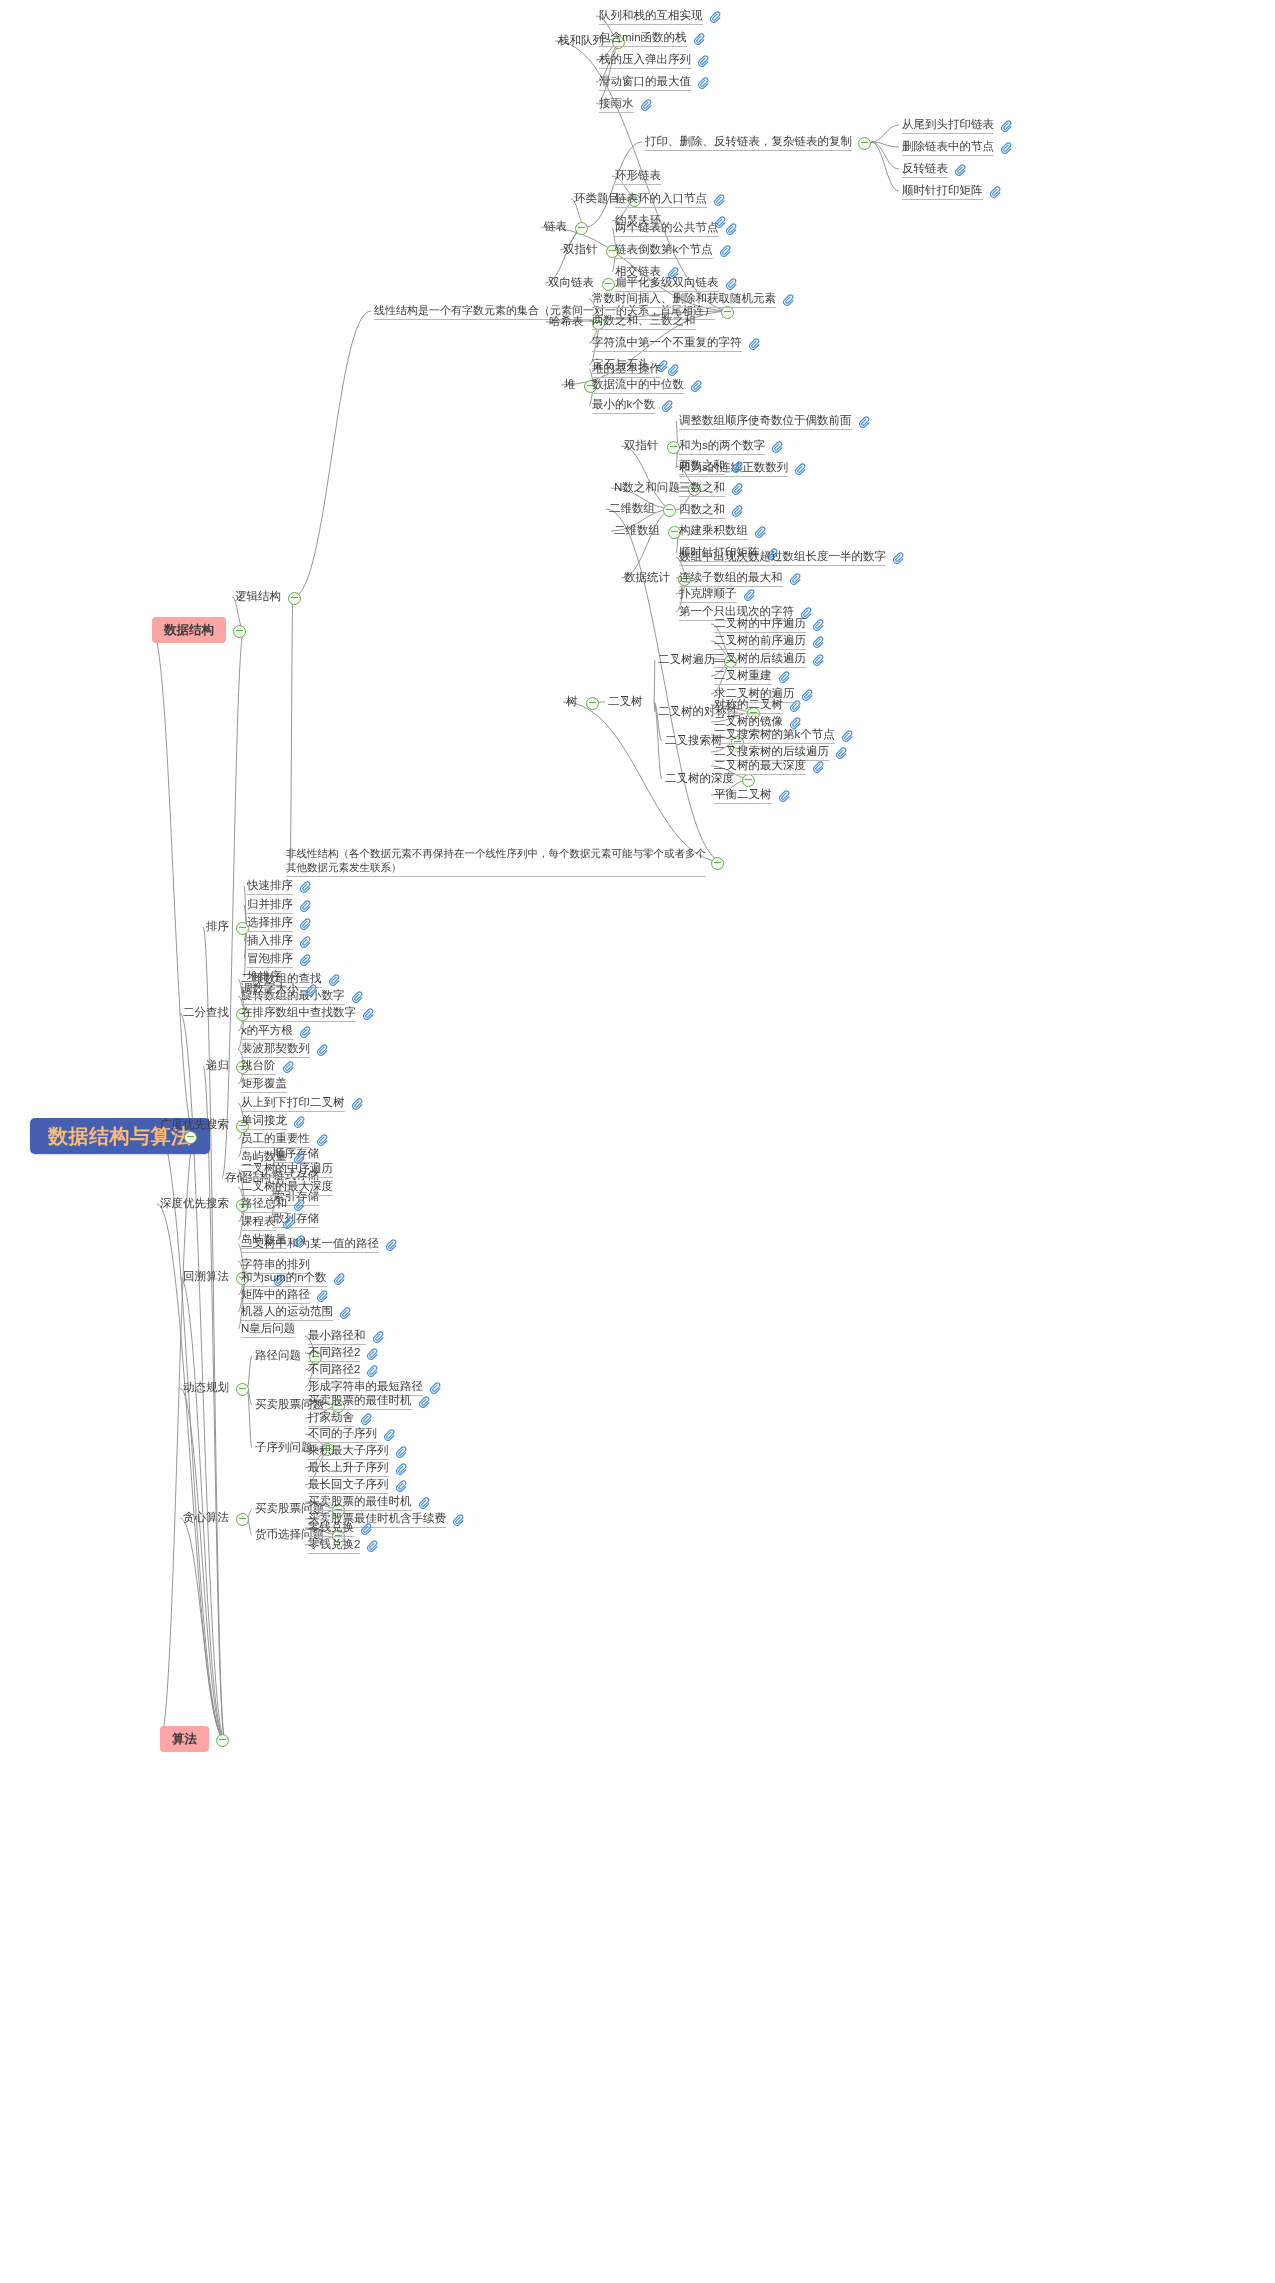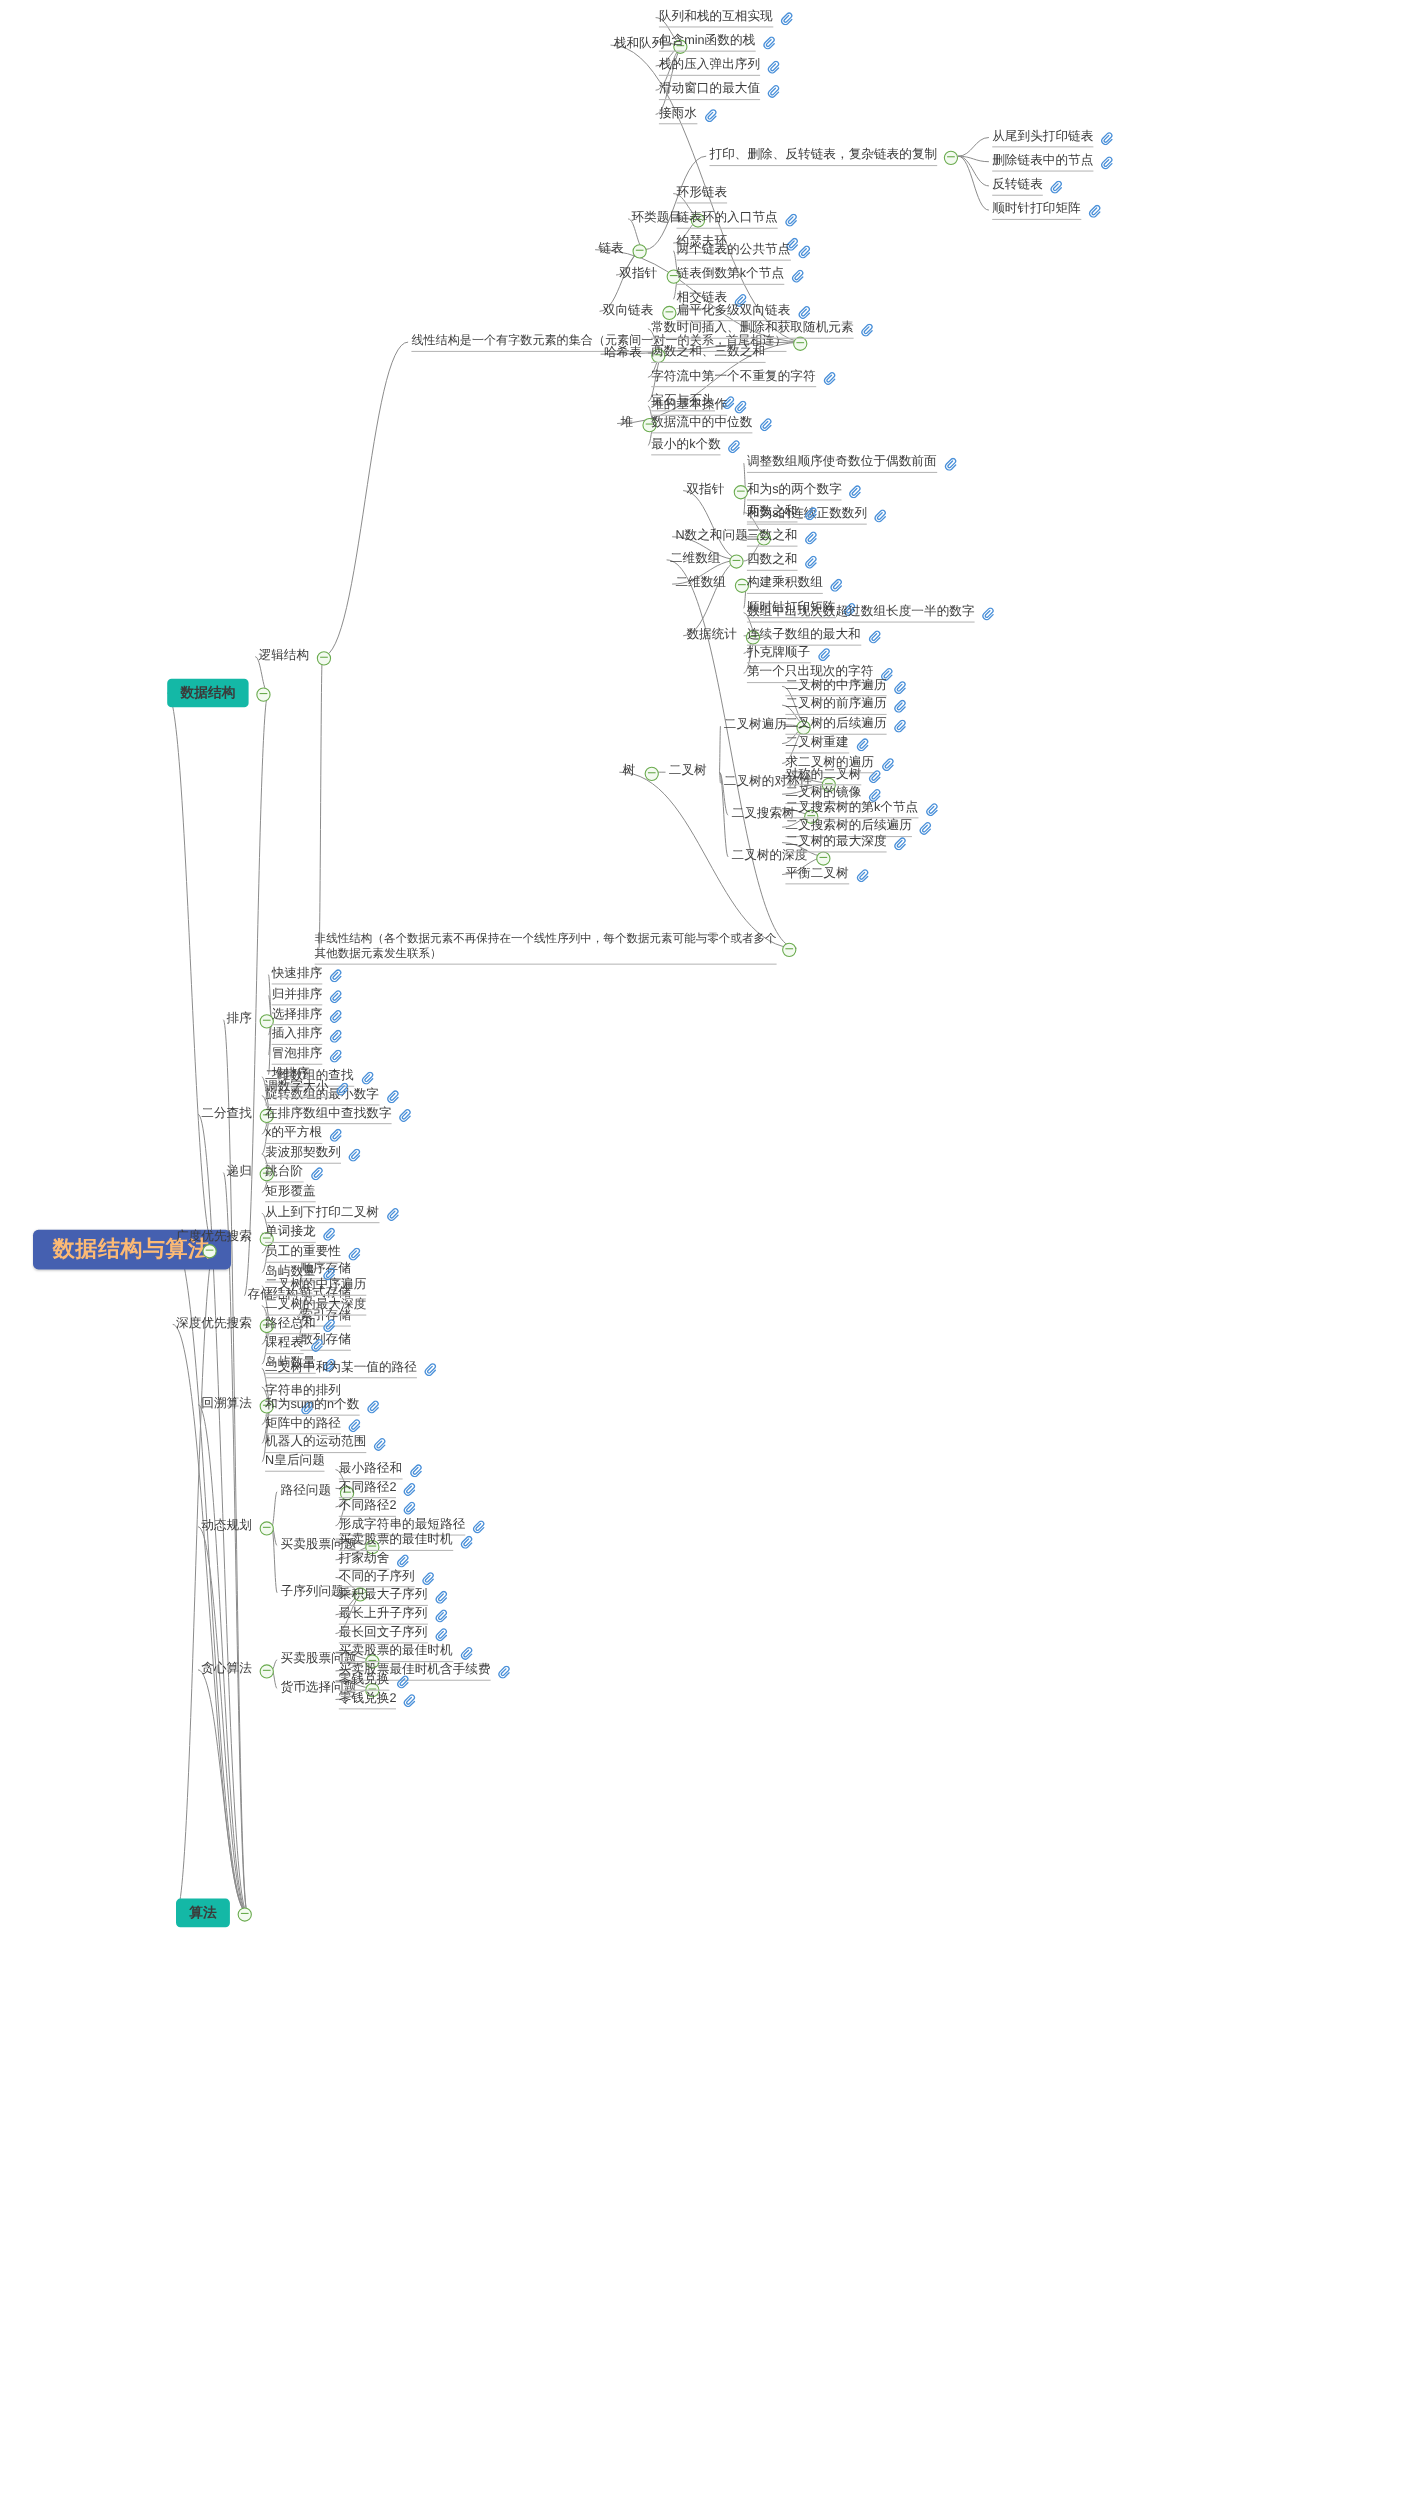--- a/index.html
+++ b/index.html
@@ -16,21 +16,21 @@
   .node .txt{font-size:11.5px;line-height:14px;color:#3b3b3b;}
 
   
   .root{
     background:#4560b0;color:#fff;border-radius:5px;
     padding:11px 18px;font-size:15px;font-weight:bold;letter-spacing:.5px;
     box-shadow:0 1px 2px rgba(0,0,0,.18);
   }
   
   .lvl1{
-    background:#14b8a6;border-radius:4px;padding:6px 12px;font-size:12.5px;
+    background:#fca5a5;border-radius:4px;padding:6px 12px;font-size:12.5px;
     color:#333;font-weight:bold;align-items:center;
   }
   
   .plain{padding:1px 3px;}
   .plain .txt{font-size:11.5px;}
   .small .txt{font-size:11px;}
 
   
   .uline{border-bottom:1px solid #b9b9b9;padding-bottom:2px;}
 

